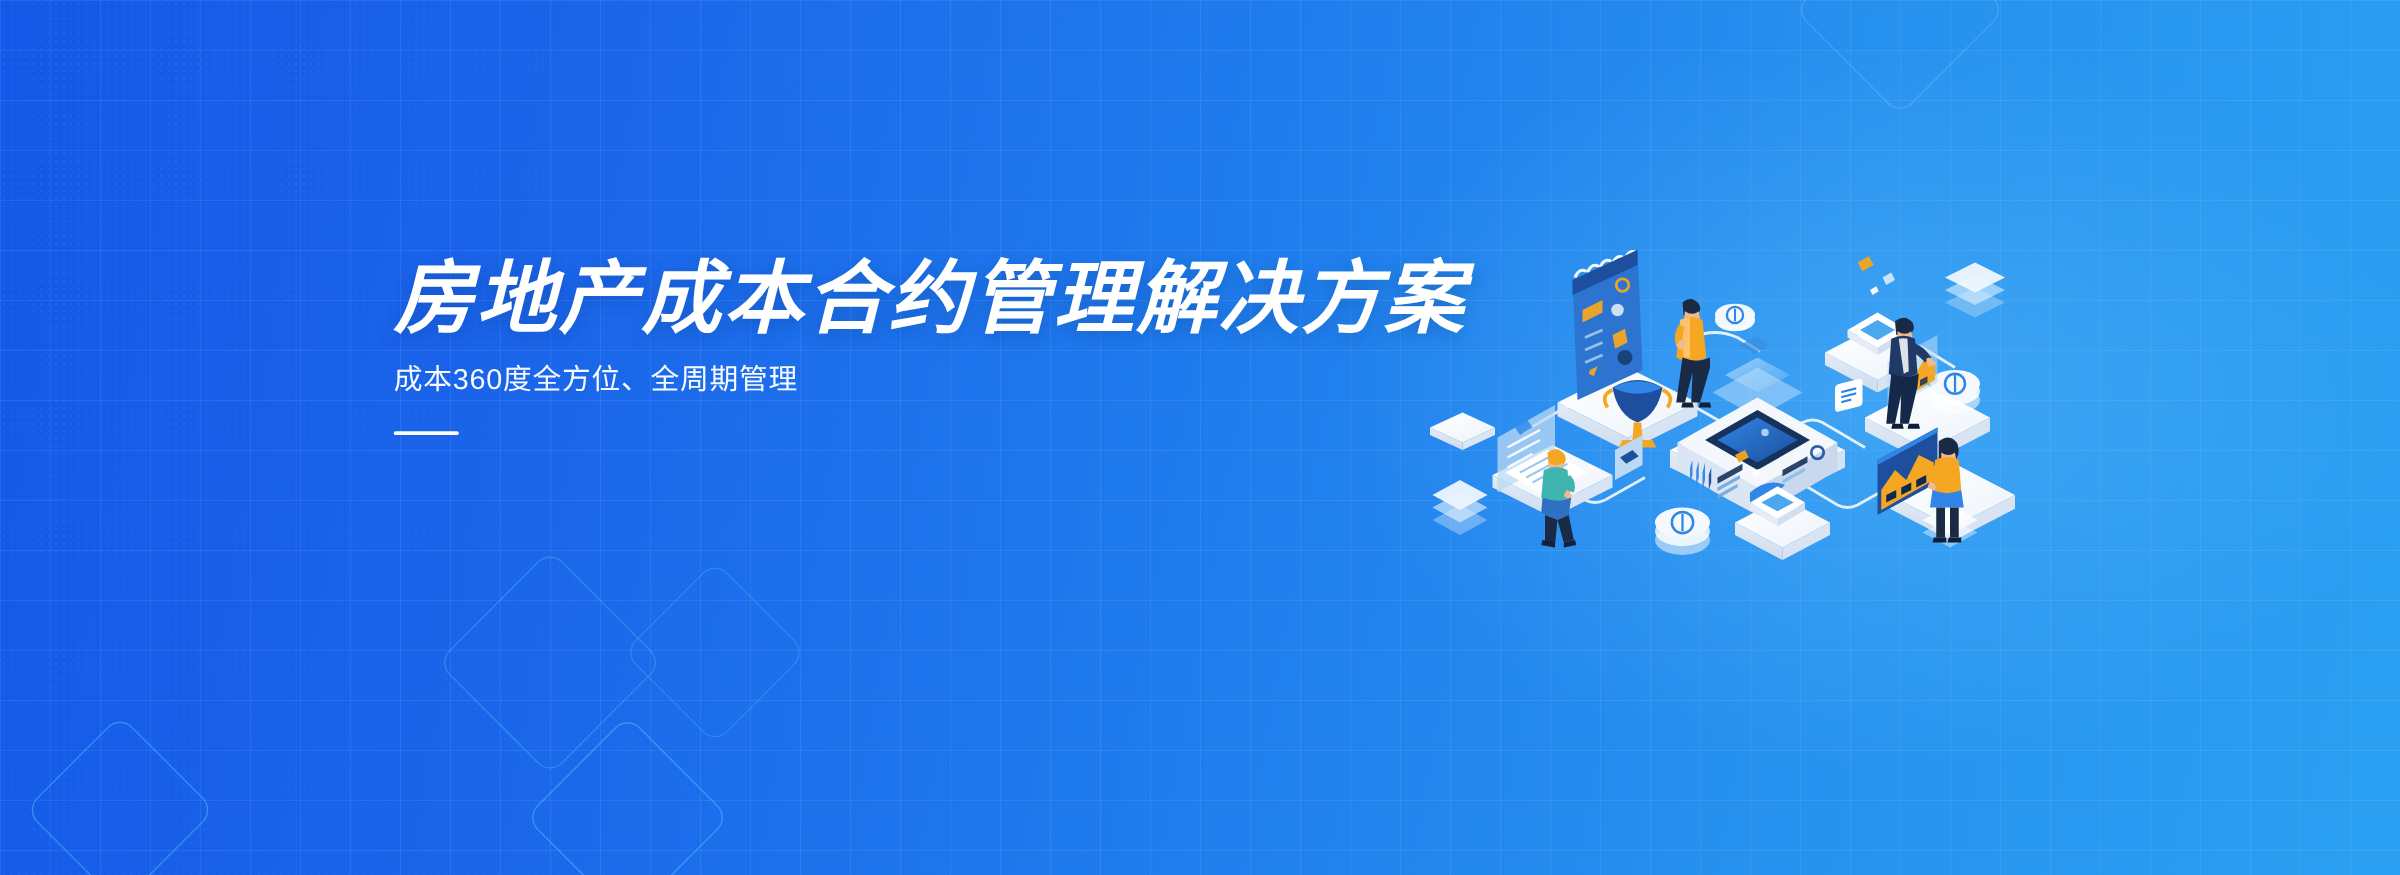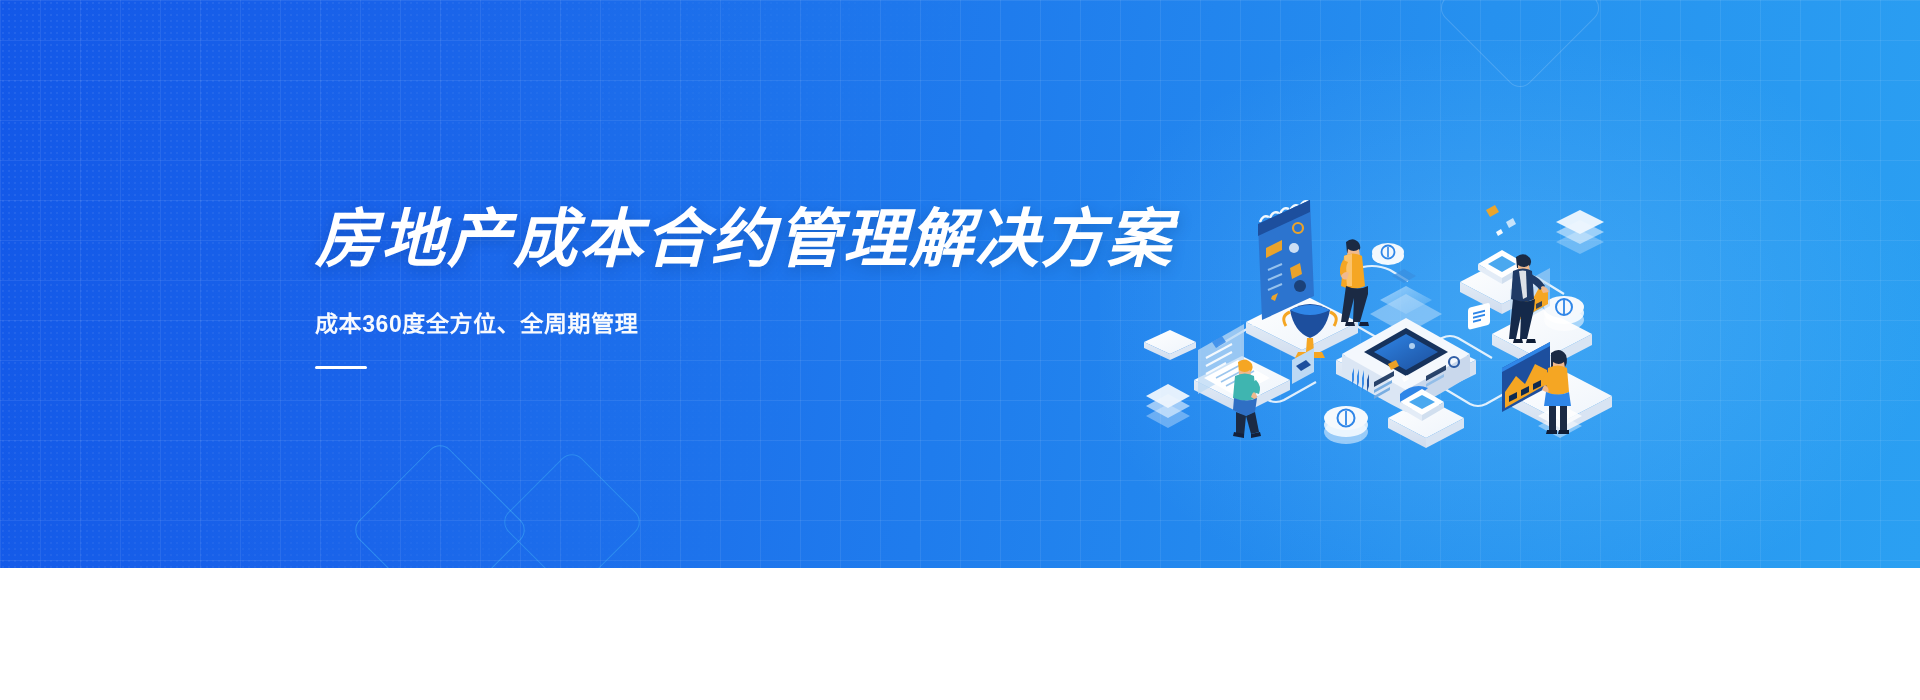--- a/index.html
+++ b/index.html
@@ -4,21 +4,21 @@
 <title>Banner</title>
 <style>
   * { margin:0; padding:0; box-sizing:border-box; }
   html, body {
     width:1920px; height:700px; overflow:hidden;
     font-family:"Liberation Sans","DejaVu Sans",sans-serif;
   }
 
   
   .banner{
-    position:relative; width:1920px; height:568px; overflow:hidden;
+    position:relative; width:1920px; height:700px; overflow:hidden;
     background:linear-gradient(100deg,#1358e8 0%,#1a64ea 22%,#1f7ced 50%,#2691ef 74%,#2ba0f2 100%);
   }
 
   
   .grid{
     position:absolute; inset:0;
     background-image:
       linear-gradient(to right,rgba(255,255,255,.075) 1px,transparent 1px),
       linear-gradient(to bottom,rgba(255,255,255,.075) 1px,transparent 1px);
     background-size:40px 40px;
@@ -51,22 +51,22 @@
 
   
   .copy{ position:absolute; left:315px; top:206px; width:960px; }
 
   .headline{
     font-size:64px; line-height:1.06; font-weight:700; font-style:italic;
     color:#fff; letter-spacing:2px; white-space:nowrap;
     text-shadow:0 4px 14px rgba(7,49,120,.28);
   }
   .subhead{
-    margin-top:31px; font-size:23px; color:#ffffff; letter-spacing:.6px;
-    font-weight:700; white-space:nowrap; opacity:.97;
+    margin-top:10px; font-size:23px; color:#ffffff; letter-spacing:.6px;
+    font-weight:400; white-space:nowrap; opacity:.97;
   }
   .rule{
     margin-top:27px; width:52px; height:3px; background:#fff; border-radius:2px;
   }
   .pill{
     margin-top:34px; display:inline-flex; align-items:center;
     height:66px; padding:0 52px 0 34px; border-radius:34px;
     font-size:25px; color:#fff; letter-spacing:.8px; white-space:nowrap;
     background:linear-gradient(90deg,rgba(140,210,255,.42) 0%,rgba(140,210,255,.26) 45%,rgba(140,210,255,0) 100%);
   }

